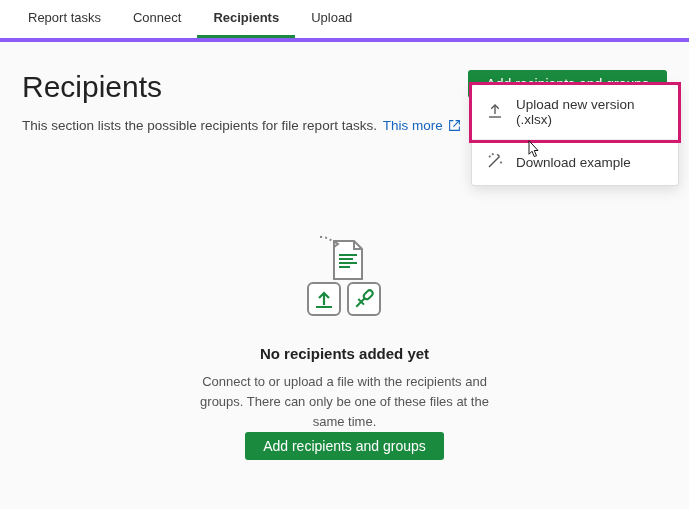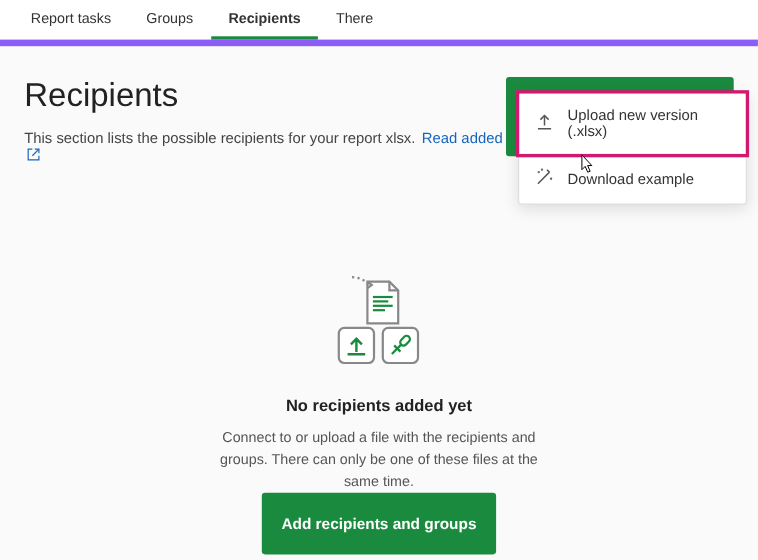--- a/index.html
+++ b/index.html
@@ -8,21 +8,21 @@
     background: #fafafa;
     width: 689px;
     height: 509px;
     overflow: hidden;
     color: #222;
   }
   .tabbar {
     display: flex;
     gap: 0;
     background: #fff;
-    border-bottom: 6px solid #8b5cf6;
+    border-bottom: 4px solid #8b5cf6;
     height: 42px;
     align-items: stretch;
     padding-left: 12px;
   }
   .tab {
     padding: 0 16px;
     display: flex;
     align-items: center;
     font-size: 13px;
     color: #333;
@@ -57,22 +57,22 @@
     color: #1565c0;
     text-decoration: none;
     cursor: pointer;
     margin-left: 2px;
   }
   .btn-primary {
     background: #1a8a3e;
     color: #fff;
     border: none;
     font-size: 14px;
-    font-weight: 700;
-    padding: 20px 18px;
+    font-weight: 400;
+    padding: 6px 18px;
     border-radius: 3px;
     cursor: pointer;
   }
   .menu {
     position: absolute;
     right: 10px;
     top: 42px;
     width: 208px;
     background: #fff;
     border: 1px solid #ddd;
@@ -125,38 +125,38 @@
   }
 </style>
 </head>
 <body>
 
 <div class="tabbar">
   <div class="tab">
       <span>Report tasks</span>
     </div>
   <div class="tab">
-      <span>Groups</span>
+      <span>Connect</span>
     </div>
   <div class="tab active">
       <span>Recipients</span>
     </div>
   <div class="tab">
-      <span>There</span>
+      <span>Upload</span>
     </div>
 </div>
 
 <div class="content">
   <div class="head-row">
     <div>
       <h1 class="title">Recipients</h1>
       <p class="subtitle">
-        <span>This section lists the possible recipients for your report xlsx.</span>
+        <span>This section lists the possible recipients for file report tasks.</span>
         <a class="readmore">
-          <span>Read added</span>
+          <span>This more</span>
           <span class="ext-icon">
             <svg width="13" height="13" viewBox="0 0 24 24" fill="none" stroke="#1565c0" stroke-width="2">
                 <path d="M14 3h7v7"></path>
                 <path d="M10 14L21 3"></path>
                 <path d="M21 14v7H3V3h7"></path>
               </svg>
           </span>
         </a>
       </p>
     </div>

